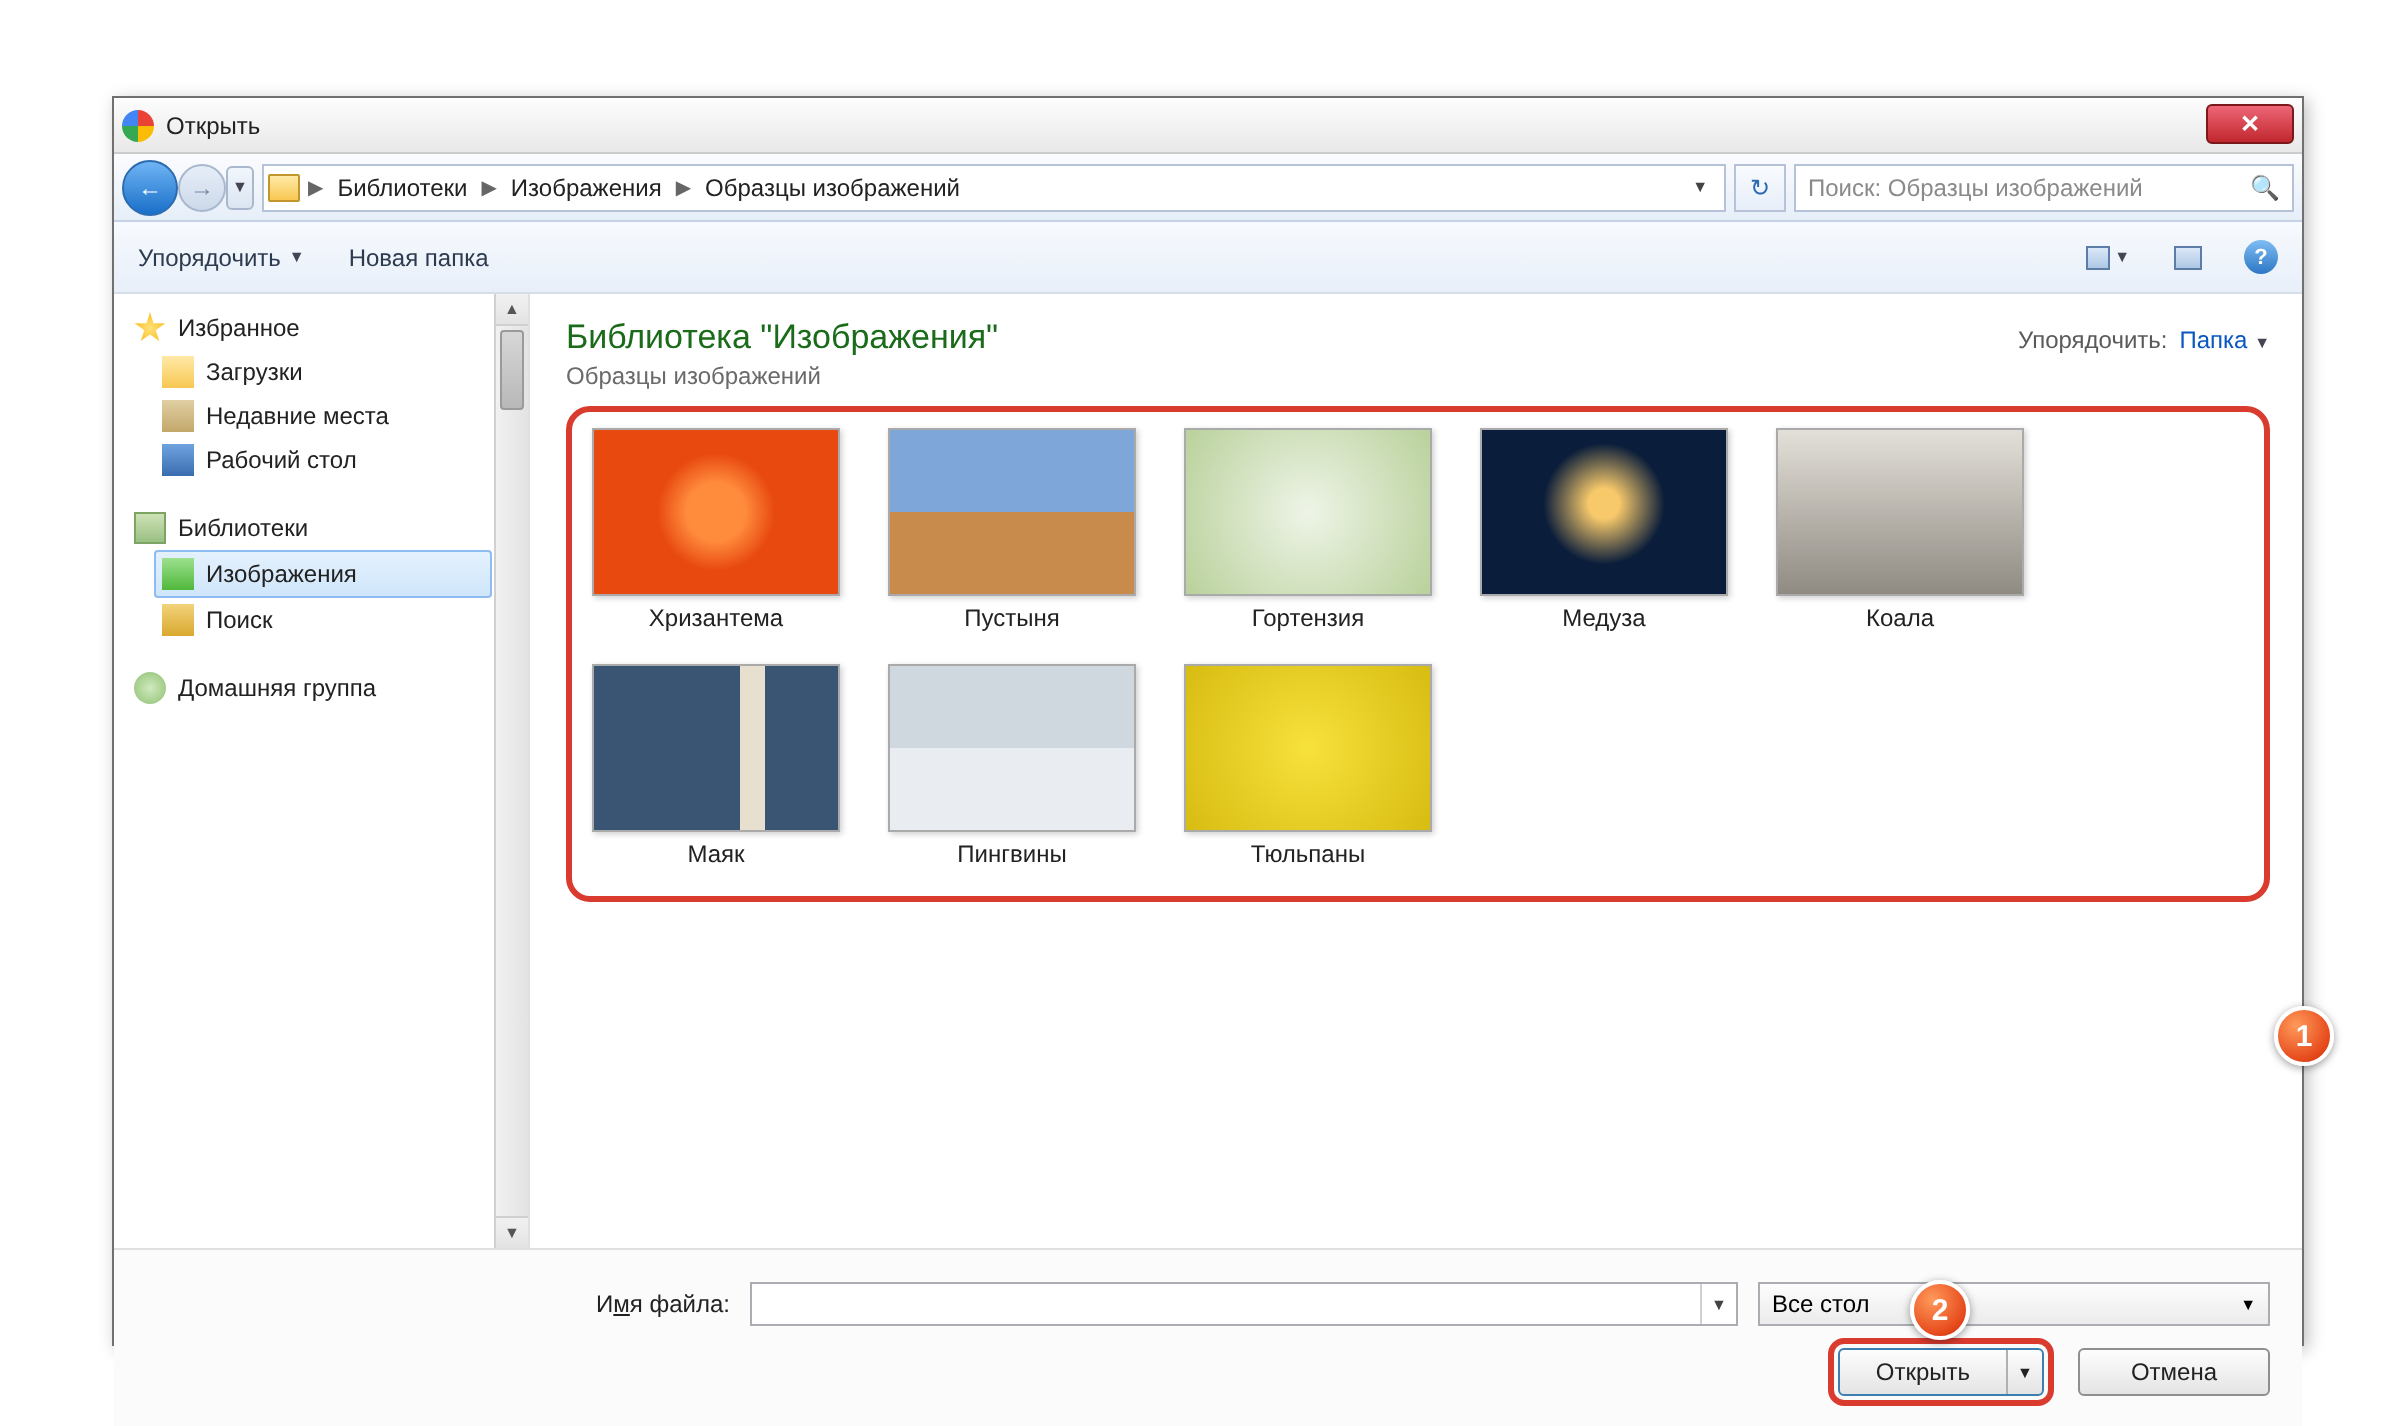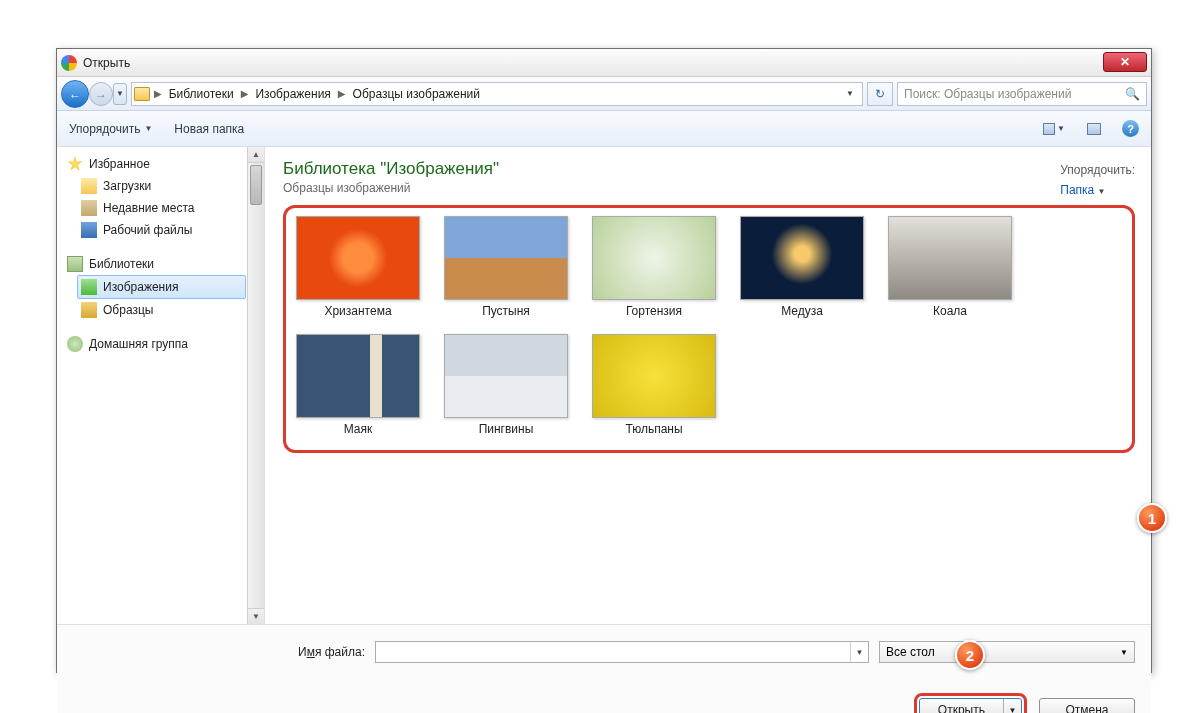--- a/index.html
+++ b/index.html
@@ -103,40 +103,40 @@
 .ico-docs { background: #fff; border: 1px solid #bbb; }
 .ico-img { background: linear-gradient(#9de08e,#4fb83b); }
 .ico-music { background: linear-gradient(#f2d27a,#d9a92f); }
 .ico-home { background: radial-gradient(circle,#cfe9bc,#8fc074); border-radius:50%; }
 .ico-pc { background: linear-gradient(#c5d4e9,#7791b6); }
 
 .content { flex: 1; padding: 12px 16px 8px 18px; position: relative; }
 .content-head { display: flex; align-items: baseline; }
 .lib-title { font-size: 17px; color: #1a6b1a; }
 .lib-sub { color: #6a6a6a; margin-top: 2px; }
-.sort-block { margin-left: auto; color: #5a5a5a; display: flex; gap: 6px; align-items: flex-start; flex-direction: column; }
+.sort-block { margin-left: auto; color: #5a5a5a; display: flex; gap: 6px; align-items: center; }
 .sort-link { color: #0b57c2; }
 
 .gallery-wrap { border: 3px solid #d93b2f; border-radius: 12px; padding: 8px 8px 14px 8px; margin-top: 8px; position: relative; }
 .gallery { display: flex; flex-wrap: wrap; gap: 16px 20px; }
 .thumb-item { width: 128px; display: flex; flex-direction: column; align-items: center; gap: 4px; }
 .thumb-img { width: 124px; height: 84px; border: 1px solid #aaa; box-shadow: 1px 1px 3px rgba(0,0,0,.2); }
 .thumb-label { color: #222; text-align: center; }
 
 .t-chrys { background: radial-gradient(circle at 50% 50%, #ff8b3d 0 20%, #e8490f 40% 100%); }
 .t-desert { background: linear-gradient(#7fa6d8 0 50%, #c98b4b 50% 100%); }
 .t-hydra { background: radial-gradient(circle,#eef4e7,#b9d19b); }
 .t-jelly { background: radial-gradient(circle at 50% 45%, #f7c96a 0 10%, #0a1d3a 40% 100%); }
 .t-koala { background: linear-gradient(#e3e0d9,#8f8a82); }
 .t-light { background: linear-gradient(90deg,#3a5573 0 60%,#e7e0cf 60% 70%,#3a5573 70% 100%); }
 .t-peng { background: linear-gradient(#cfd7df 0 50%,#e9edf1 50% 100%); }
 .t-tulip { background: radial-gradient(circle,#f7e13b,#d7bc12); }
 
 .footer { border-top: 1px solid #e0e0e0; padding: 16px 16px; background: #fbfbfb; }
-.fn-row { display: flex; align-items: center; gap: 10px; margin-bottom: 30px; }
+.fn-row { display: flex; align-items: center; gap: 10px; margin-bottom: 6px; }
 .fn-label { width: 292px; text-align: right; color: #222; }
 .fn-label .u { text-decoration: underline; }
 .fn-input { flex: 1; height: 22px; border: 1px solid #abadb3; background: #fff;
   display: flex; align-items: center; }
 .fn-input .drop { margin-left: auto; width: 18px; height: 100%; display:flex; align-items:center; justify-content:center;
   border-left: 1px solid #d0d0d0; font-size: 8px; color: #444; }
 .ft-select { width: 256px; height: 22px; border: 1px solid #abadb3; background: linear-gradient(#fdfdfd,#ebebeb);
   display: flex; align-items: center; padding: 0 6px; }
 .ft-select .drop { margin-left: auto; font-size: 8px; }
 
@@ -232,35 +232,35 @@
         <div class="side-item">
           <span class="ico ico-dl"></span>
           <span>Загрузки</span>
         </div>
         <div class="side-item">
           <span class="ico ico-recent"></span>
           <span>Недавние места</span>
         </div>
         <div class="side-item">
           <span class="ico ico-desktop"></span>
-          <span>Рабочий файлы</span>
+          <span>Рабочий стол</span>
         </div>
       </div>
       <div class="side-group">
         <div class="side-item group-head">
           <span class="ico ico-lib"></span>
           <span>Библиотеки</span>
         </div>
         <div class="side-item selected">
           <span class="ico ico-img"></span>
           <span>Изображения</span>
         </div>
         <div class="side-item">
           <span class="ico ico-music"></span>
-          <span>Образцы</span>
+          <span>Поиск</span>
         </div>
       </div>
       <div class="side-group">
         <div class="side-item group-head">
           <span class="ico ico-home"></span>
           <span>Домашняя группа</span>
         </div>
       </div>
       <div class="scroll">
         <div class="arr top">▲</div>

